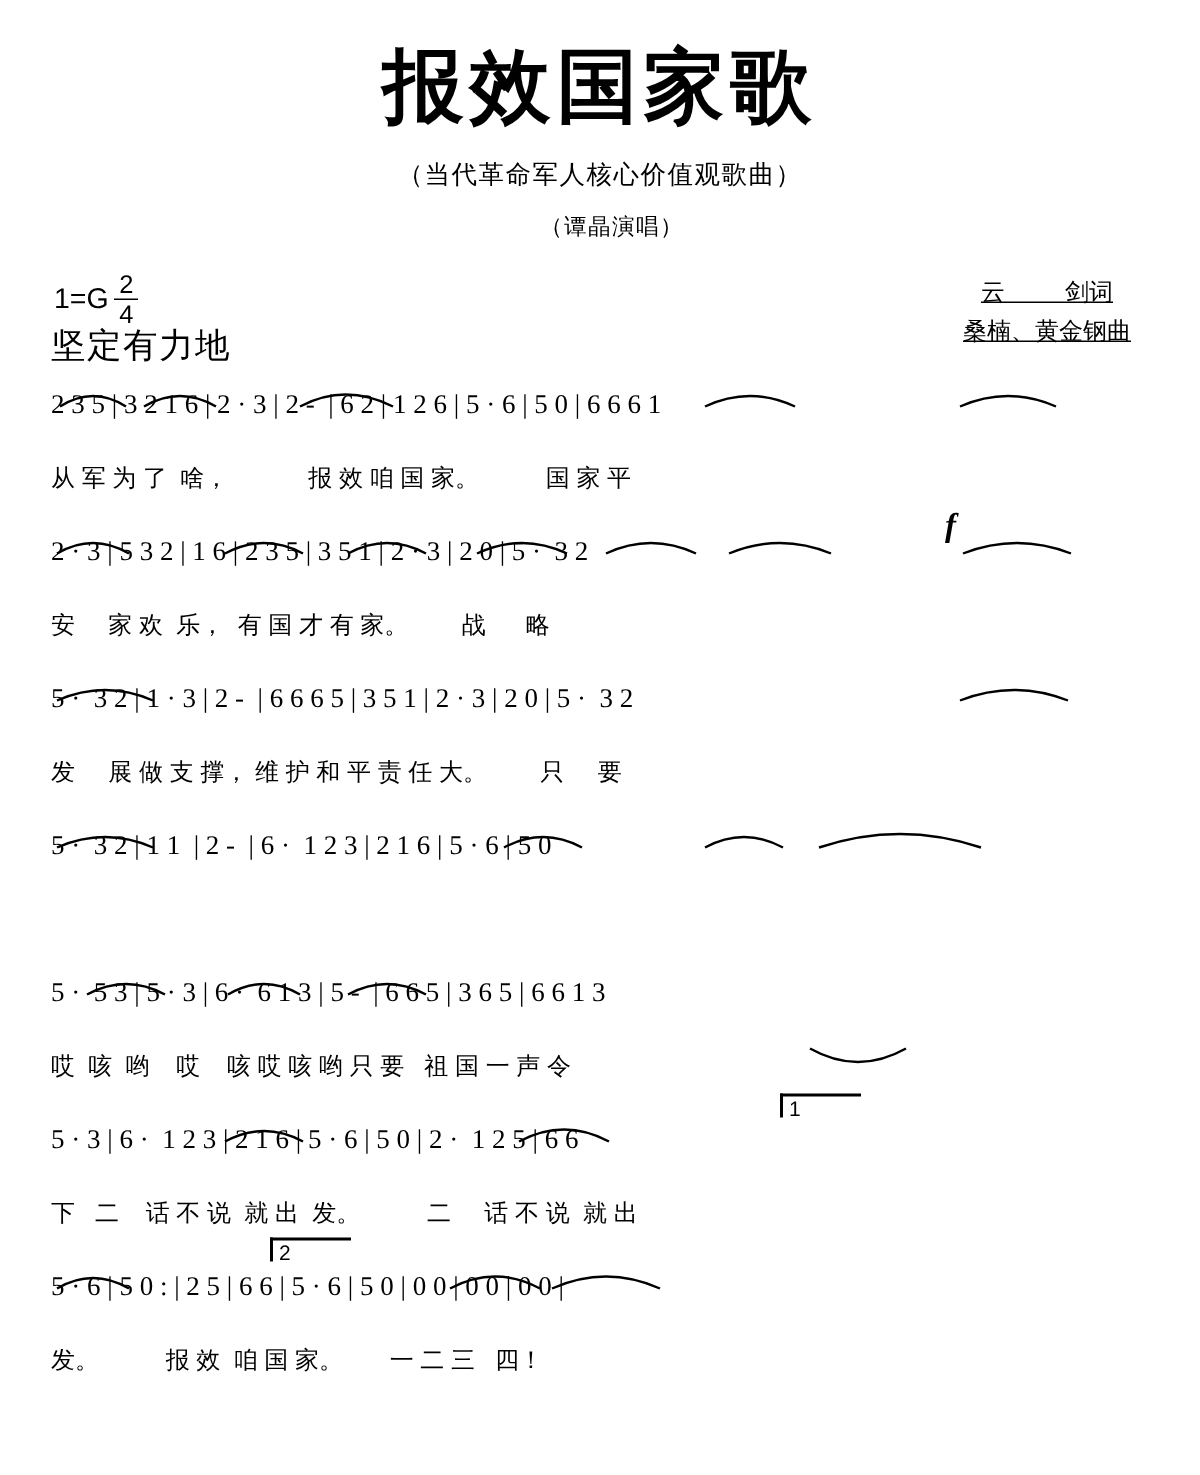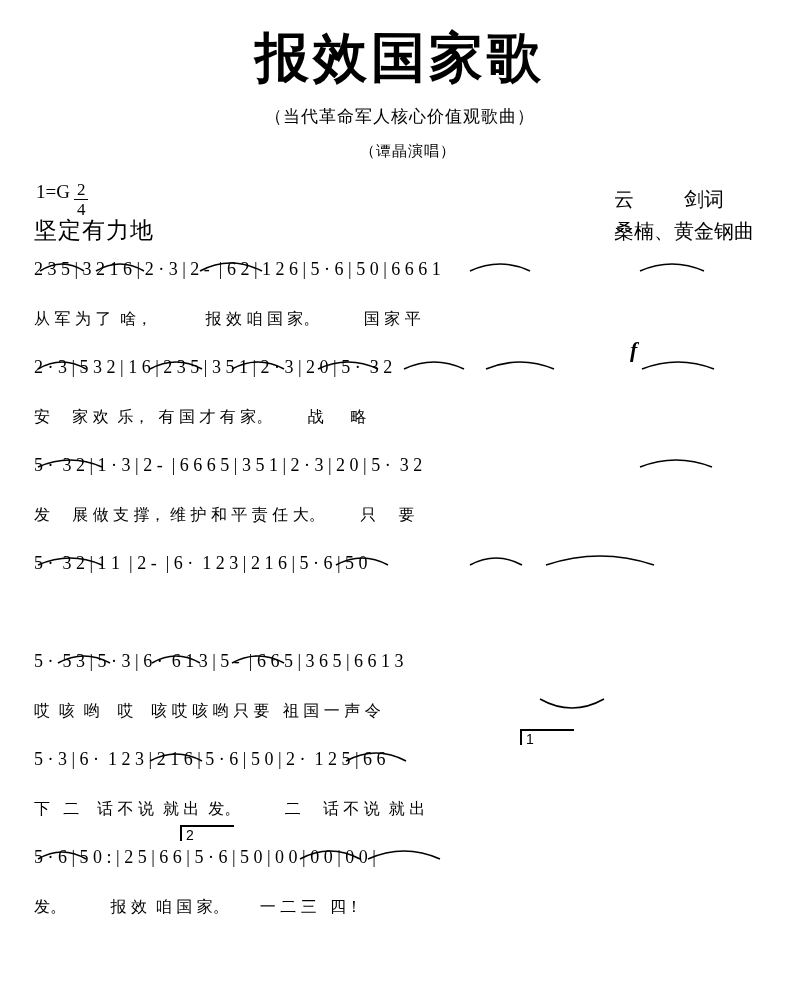--- a/index.html
+++ b/index.html
@@ -47,23 +47,24 @@
   }
   .meta {
     position: relative;
     height: 72px;
     margin-top: 18px;
   }
   .keysig {
     position: absolute;
     left: 36px;
     top: 2px;
-    font-family: Liberation Serif, serif;
+    font-family: Liberation Sans, sans-serif;
     font-size: 19px;
     display: flex;
+    align-items: center;
   }
   .frac {
     display: inline-flex;
     flex-direction: column;
     align-items: center;
     line-height: 1;
     margin-left: 4px;
     font-size: 17px;
   }
   .frac .num {
@@ -79,23 +80,24 @@
     top: 36px;
     font-family: "Liberation Sans", sans-serif;
     font-size: 23px;
     letter-spacing: 1px;
   }
   .credits {
     position: absolute;
     right: 46px;
     top: 4px;
     font-family: "Liberation Sans", sans-serif;
-    font-size: 20px;
-    text-align: left;
+    font-size: 16px;
+    text-align: center;
     line-height: 1.6;
+    text-decoration: underline;
   }
   .credit-line {
     white-space: pre;
   }
 
   .systems {
     position: relative;
     margin-top: 4px;
   }
   .system {

